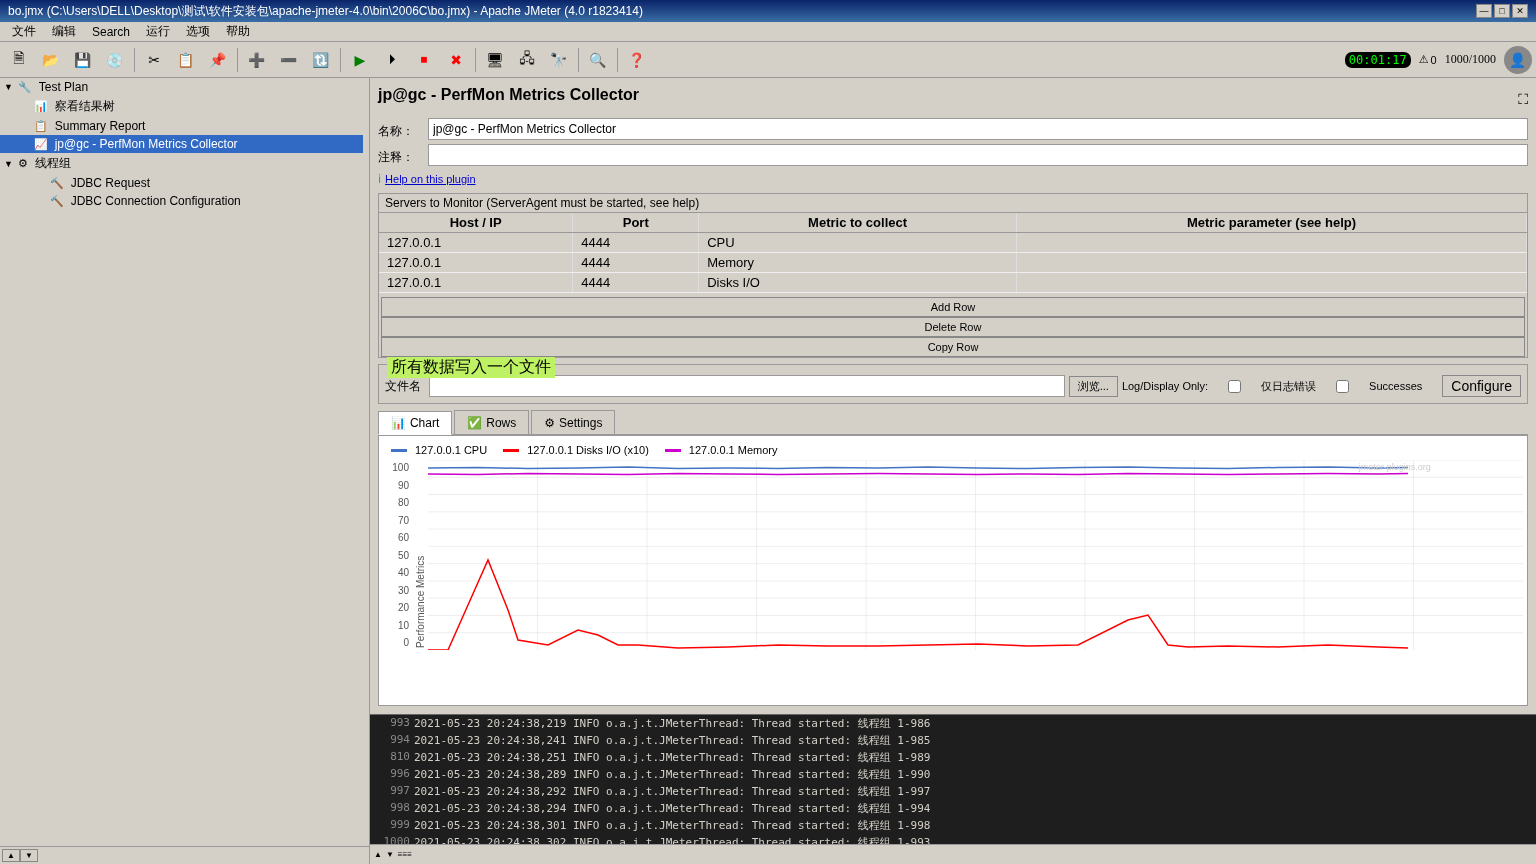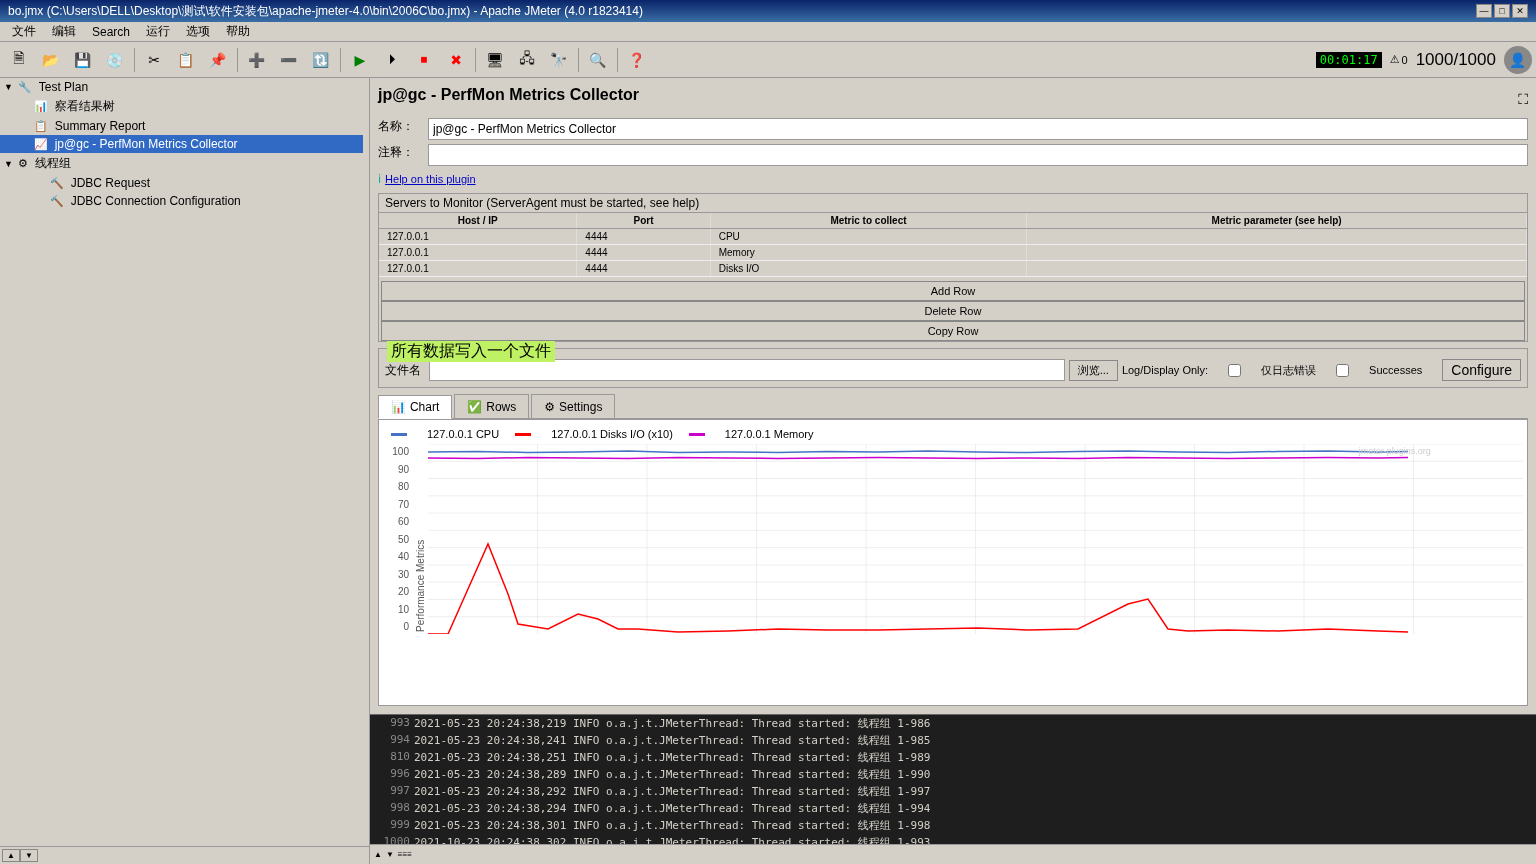--- a/index.html
+++ b/index.html
@@ -12,50 +12,50 @@
     
     
     #menu-bar { background: #d4d0c8; padding: 2px 4px; display: flex; gap: 0; height: 20px; align-items: center; border-bottom: 1px solid #999; }
     .menu-item { padding: 2px 8px; cursor: pointer; font-size: 12px; }
     
     
     #toolbar { background: #d4d0c8; padding: 2px 4px; display: flex; align-items: center; gap: 2px; height: 36px; border-bottom: 1px solid #999; }
     .tb-btn { background: #d4d0c8; border: 1px solid transparent; width: 30px; height: 28px; cursor: pointer; display: flex; align-items: center; justify-content: center; font-size: 14px; }
     .tb-separator { width: 1px; height: 24px; background: #999; margin: 0 2px; }
     #toolbar-right { margin-left: auto; display: flex; align-items: center; gap: 8px; }
-    #timer-display { font-size: 12px; font-family: monospace; background: #000; color: #00ff00; padding: 1px 4px; }
+    #timer-display { font-size: 12px; font-family: monospace; background: #000; color: #00ff00; padding: 1px 4px; border-radius: 7px; }
     #warning-badge { display: flex; align-items: center; gap: 2px; font-size: 11px; }
-    #progress-display { font-size: 17px; }
+    #progress-display { font-size: 12px; font-family: Liberation Serif, serif; }
     
     
     #main-layout { display: flex; height: calc(864px - 22px - 20px - 36px); }
     
     
     #left-panel { width: 370px; background: #d4d0c8; border-right: 1px solid #999; overflow-y: auto; }
     .tree-item { padding: 2px 4px; cursor: pointer; display: flex; align-items: center; gap: 4px; white-space: nowrap; }
     .tree-item.selected { background: #316ac5; color: white; }
     
     
     #right-panel { flex: 1; background: #d4d0c8; overflow-y: auto; display: flex; flex-direction: column; }
     
     
     #content-area { padding: 8px; flex: 1; display: flex; flex-direction: column; }
     
     #panel-title { font-size: 16px; font-weight: bold; margin-bottom: 8px; }
     
-    .form-row { display: flex; align-items: flex-start; margin-bottom: 4px; }
+    .form-row { display: flex; align-items: flex-end; margin-bottom: 4px; }
     .form-label { width: 50px; font-size: 12px; }
     .form-input { flex: 1; height: 22px; border: 1px solid #999; background: white; padding: 1px 4px; font-size: 12px; }
     
     .info-link { color: #0000cc; text-decoration: underline; font-size: 11px; }
     
     
     .section-box { border: 1px solid #999; margin-bottom: 6px; }
     
-    .server-table { width: 100%; border-collapse: collapse; font-size: 10px; }
+    .server-table { width: 100%; border-collapse: collapse; font-size: 13px; }
     .server-table th { background: #d4d0c8; padding: 2px 8px; text-align: center; border-bottom: 1px solid #999; border-right: 1px solid #ddd; }
     .server-table td { padding: 2px 8px; border-bottom: 1px solid #eee; border-right: 1px solid #ddd; }
     
     .btn-row { display: flex; margin-top: 4px; flex-direction: column; }
     .action-btn { flex: 1; padding: 3px; border: 1px solid #888; background: #d4d0c8; cursor: pointer; text-align: center; font-size: 11px; margin: 0 2px; }
     
     
     .file-section { border: 1px solid #999; margin-bottom: 6px; padding: 6px; position: relative; }
     .file-section-title { position: absolute; top: -8px; left: 8px; background: #bef264; padding: 0 4px; font-size: 16px; }
     .file-row { display: flex; align-items: center; gap: 4px; margin-top: 4px; }
@@ -67,21 +67,21 @@
     
     
     .tabs-row { display: flex; gap: 0; margin-bottom: 0; border-bottom: 1px solid #999; }
     .tab { padding: 4px 12px; border: 1px solid #999; border-bottom: none; background: #d4d0c8; cursor: pointer; display: flex; align-items: center; gap: 4px; font-size: 12px; margin-right: 2px; }
     .tab.active { background: white; border-bottom: 1px solid white; position: relative; bottom: -1px; z-index: 1; }
     
     
     #chart-area { background: white; border: 1px solid #999; flex: 1; min-height: 200px; padding: 4px; }
     
     .chart-legend { display: flex; gap: 16px; padding: 4px 8px; font-size: 11px; align-items: center; }
-    .legend-item { display: flex; align-items: center; gap: 20px; }
+    .legend-item { display: flex; align-items: center; gap: 8px; }
     .legend-color { width: 16px; height: 3px; }
     
     
     #log-panel { height: 130px; background: #1e1e1e; color: #d4d0c8; font-family: monospace; font-size: 11px; overflow-y: auto; border-top: 1px solid #666; }
     .log-line { padding: 1px 4px; white-space: nowrap; display: flex; gap: 4px; }
     .log-num { color: #888; width: 36px; text-align: right; flex-shrink: 0; }
     .log-content { color: #d4d0c8; }
     
     
     ::-webkit-scrollbar { width: 12px; height: 12px; }
@@ -389,21 +389,21 @@
           <div class="log-line">
             <span class="log-num">998</span>
             <span class="log-content">2021-05-23 20:24:38,294 INFO o.a.j.t.JMeterThread: Thread started: 线程组 1-994</span>
           </div>
           <div class="log-line">
             <span class="log-num">999</span>
             <span class="log-content">2021-05-23 20:24:38,301 INFO o.a.j.t.JMeterThread: Thread started: 线程组 1-998</span>
           </div>
           <div class="log-line">
             <span class="log-num">1000</span>
-            <span class="log-content">2021-10-23 20:24:38,302 INFO o.a.j.t.JMeterThread: Thread started: 线程组 1-993</span>
+            <span class="log-content">2021-05-23 20:24:38,302 INFO o.a.j.t.JMeterThread: Thread started: 线程组 1-993</span>
           </div>
         </div>
     </div>
 
     <div style="height:20px;background:#d4d0c8;border-top:1px solid #999;display:flex;align-items:center;padding:0 4px;gap:4px;">
       <span style="font-size:8px;">▲</span>
       <span style="font-size:8px;">▼</span>
       <span style="font-size:8px;">≡≡≡</span>
     </div>
 

